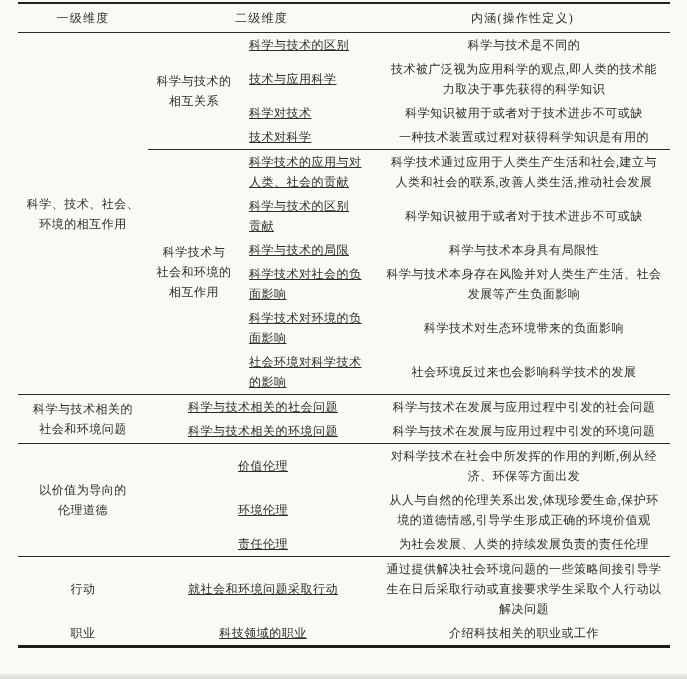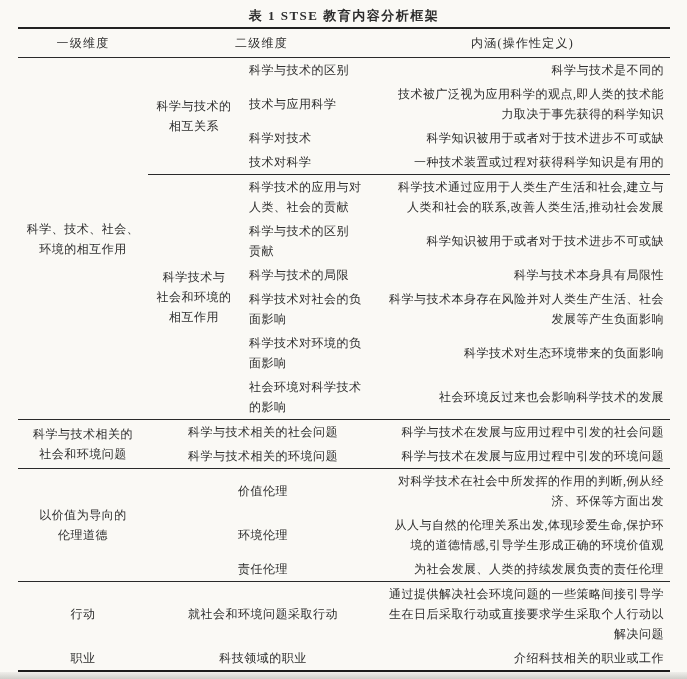--- a/index.html
+++ b/index.html
@@ -28,35 +28,34 @@
     border-bottom: 1.2px solid #2a2a2a;
     text-align: center;
   }
   td {
     font-size: 12px; line-height: 20px; letter-spacing: 0.5px;
     padding: 2px 6px; vertical-align: middle;
     white-space: pre-line;
   }
   .c-dim1  { text-align: center; padding: 2px 4px; }
   .c-group { text-align: center; padding: 2px 4px; }
-  .c-item  { text-align: left;  padding-left: 9px; }
+  .c-item  { text-align: left;  padding-left: 9px; text-decoration: underline; }
   .c-item-centered { text-align: center; }
-  .c-def   { text-align: right;  padding-left: 9px; }
+  .c-def   { text-align: center;  padding-left: 9px; }
   .bb { border-bottom: 1.2px solid #2a2a2a; }
   .scan-edge {
     position: absolute; left: 0; bottom: 0; width: 687px; height: 7px;
     background: linear-gradient(#f0efeb, #cfcfca);
   }
 </style>
 </head>
 <body>
 
 <div class="sheet">
 
-  <div class="tbl-title">表 1  STSE 教育内容分析框架</div>
 
   <table class="framework">
     <colgroup>
       <col style="width:130px">
         <col style="width:92px">
         <col style="width:135px">
         <col style="width:295px">
     </colgroup>
     <thead>
       <tr>

